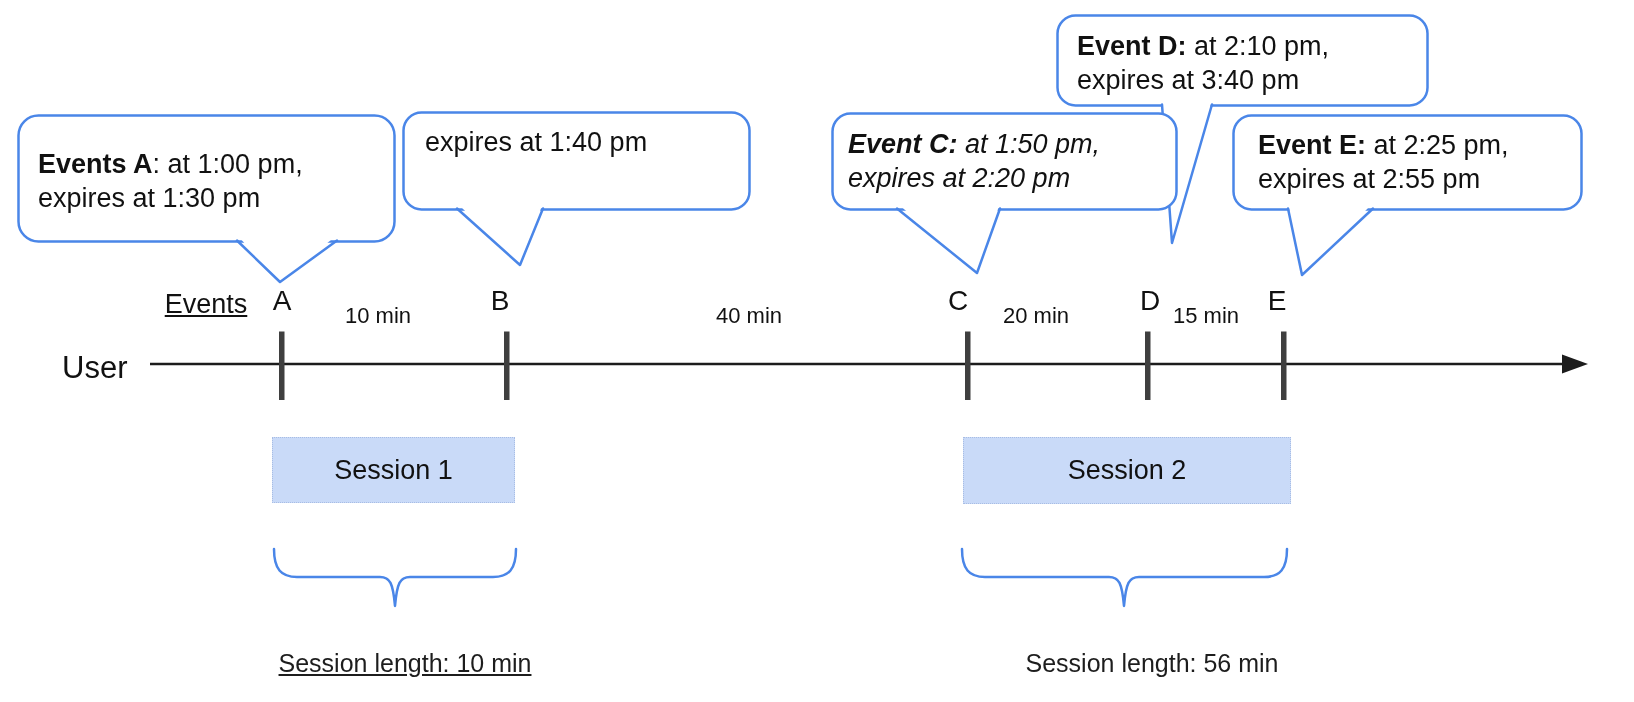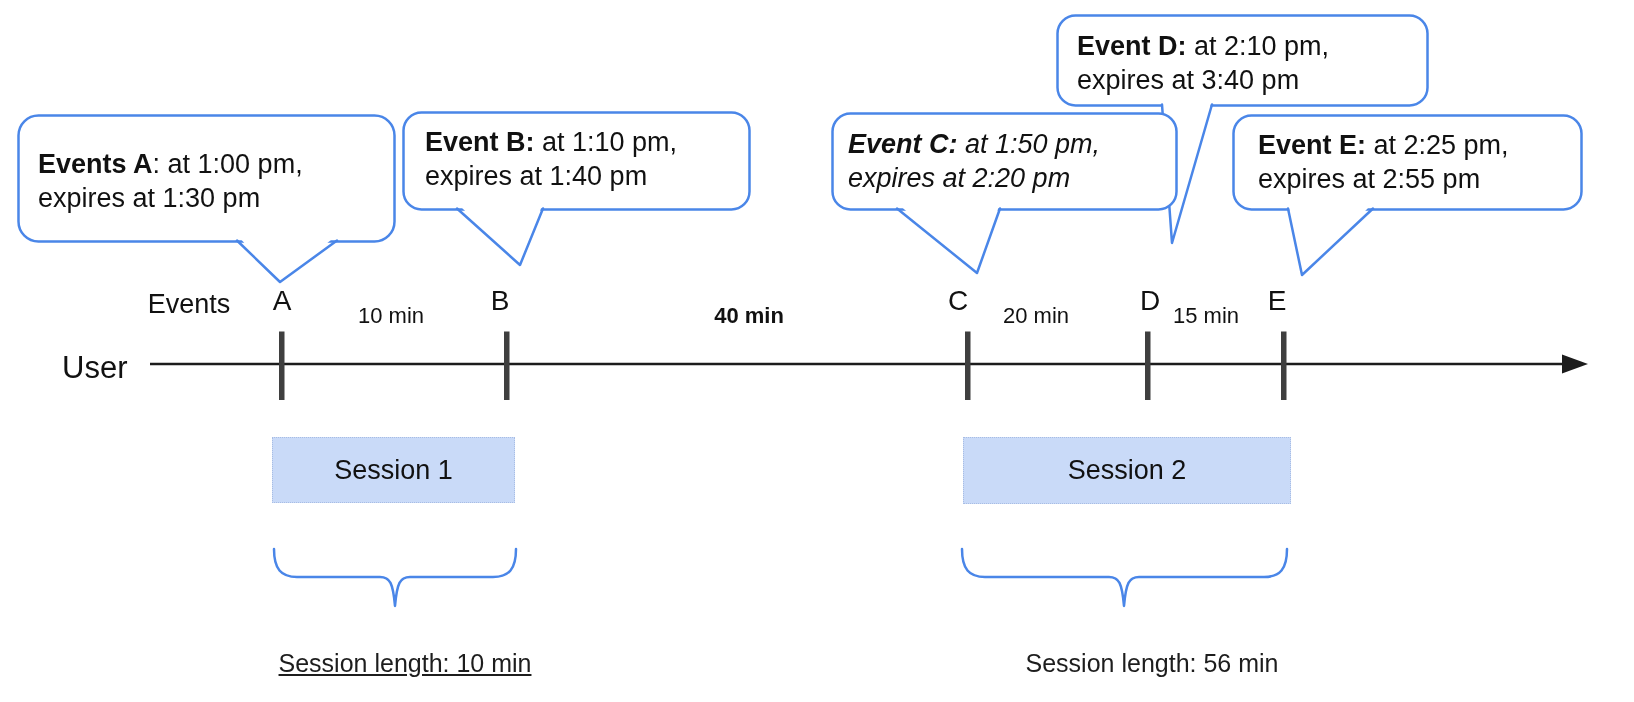--- a/index.html
+++ b/index.html
@@ -77,46 +77,45 @@
     <rect class="bubble-rect" x="403.5" y="112.5" width="346" height="97" rx="18"></rect>
     <polygon class="tail-fill" points="457,203 520,265 543,203"></polygon>
     <path class="tail-stroke" d="M457,208.5 L520,265 L543,208.5"></path>
   </svg>
 
   <div class="txt bubble-text" style="left:38px;top:147px;">
     <div><span class="b">Events A</span><span>: at 1:00 pm,</span></div>
     <div>expires at 1:30 pm</div>
   </div>
   <div class="txt bubble-text" style="left:425px;top:125px;">
-    <div><span class="b">Event B:</span><span> at 1:10 pm,</span></div>
     <div>expires at 1:40 pm</div>
   </div>
   <div class="txt bubble-text" style="left:848px;top:127px;font-style:italic;">
     <div><span class="b">Event C:</span><span> at 1:50 pm,</span></div>
     <div>expires at 2:20 pm</div>
   </div>
   <div class="txt bubble-text" style="left:1077px;top:29px;">
     <div><span class="b">Event D:</span><span> at 2:10 pm,</span></div>
     <div>expires at 3:40 pm</div>
   </div>
   <div class="txt bubble-text" style="left:1258px;top:128px;">
     <div><span class="b">Event E:</span><span> at 2:25 pm,</span></div>
     <div>expires at 2:55 pm</div>
   </div>
 
-  <div class="txt events-label" style="left:189px;top:289px;">Events</div>
+  <div class="txt events-label" style="left:206px;top:289px;text-decoration:underline;">Events</div>
   <div class="txt user-label" style="left:62px;top:350px;">User</div>
 
   <div class="txt tick-letter" style="left:282px;top:285px;">A</div>
   <div class="txt tick-letter" style="left:500px;top:285px;">B</div>
   <div class="txt tick-letter" style="left:958px;top:285px;">C</div>
   <div class="txt tick-letter" style="left:1150px;top:285px;">D</div>
   <div class="txt tick-letter" style="left:1277px;top:285px;">E</div>
 
-  <div class="txt gap-label" style="left:391px;top:303px;">10 min</div>
-  <div class="txt gap-label" style="left:749px;top:303px;font-weight:bold;">40 min</div>
+  <div class="txt gap-label" style="left:378px;top:303px;">10 min</div>
+  <div class="txt gap-label" style="left:749px;top:303px;">40 min</div>
   <div class="txt gap-label" style="left:1036px;top:303px;">20 min</div>
   <div class="txt gap-label" style="left:1206px;top:303px;">15 min</div>
 
   <div class="txt session-length" style="left:405px;top:649px;text-decoration:underline;">Session length: 10 min</div>
   <div class="txt session-length" style="left:1152px;top:649px;">Session length: 56 min</div>
 
 </div>
 
 </body></html>

